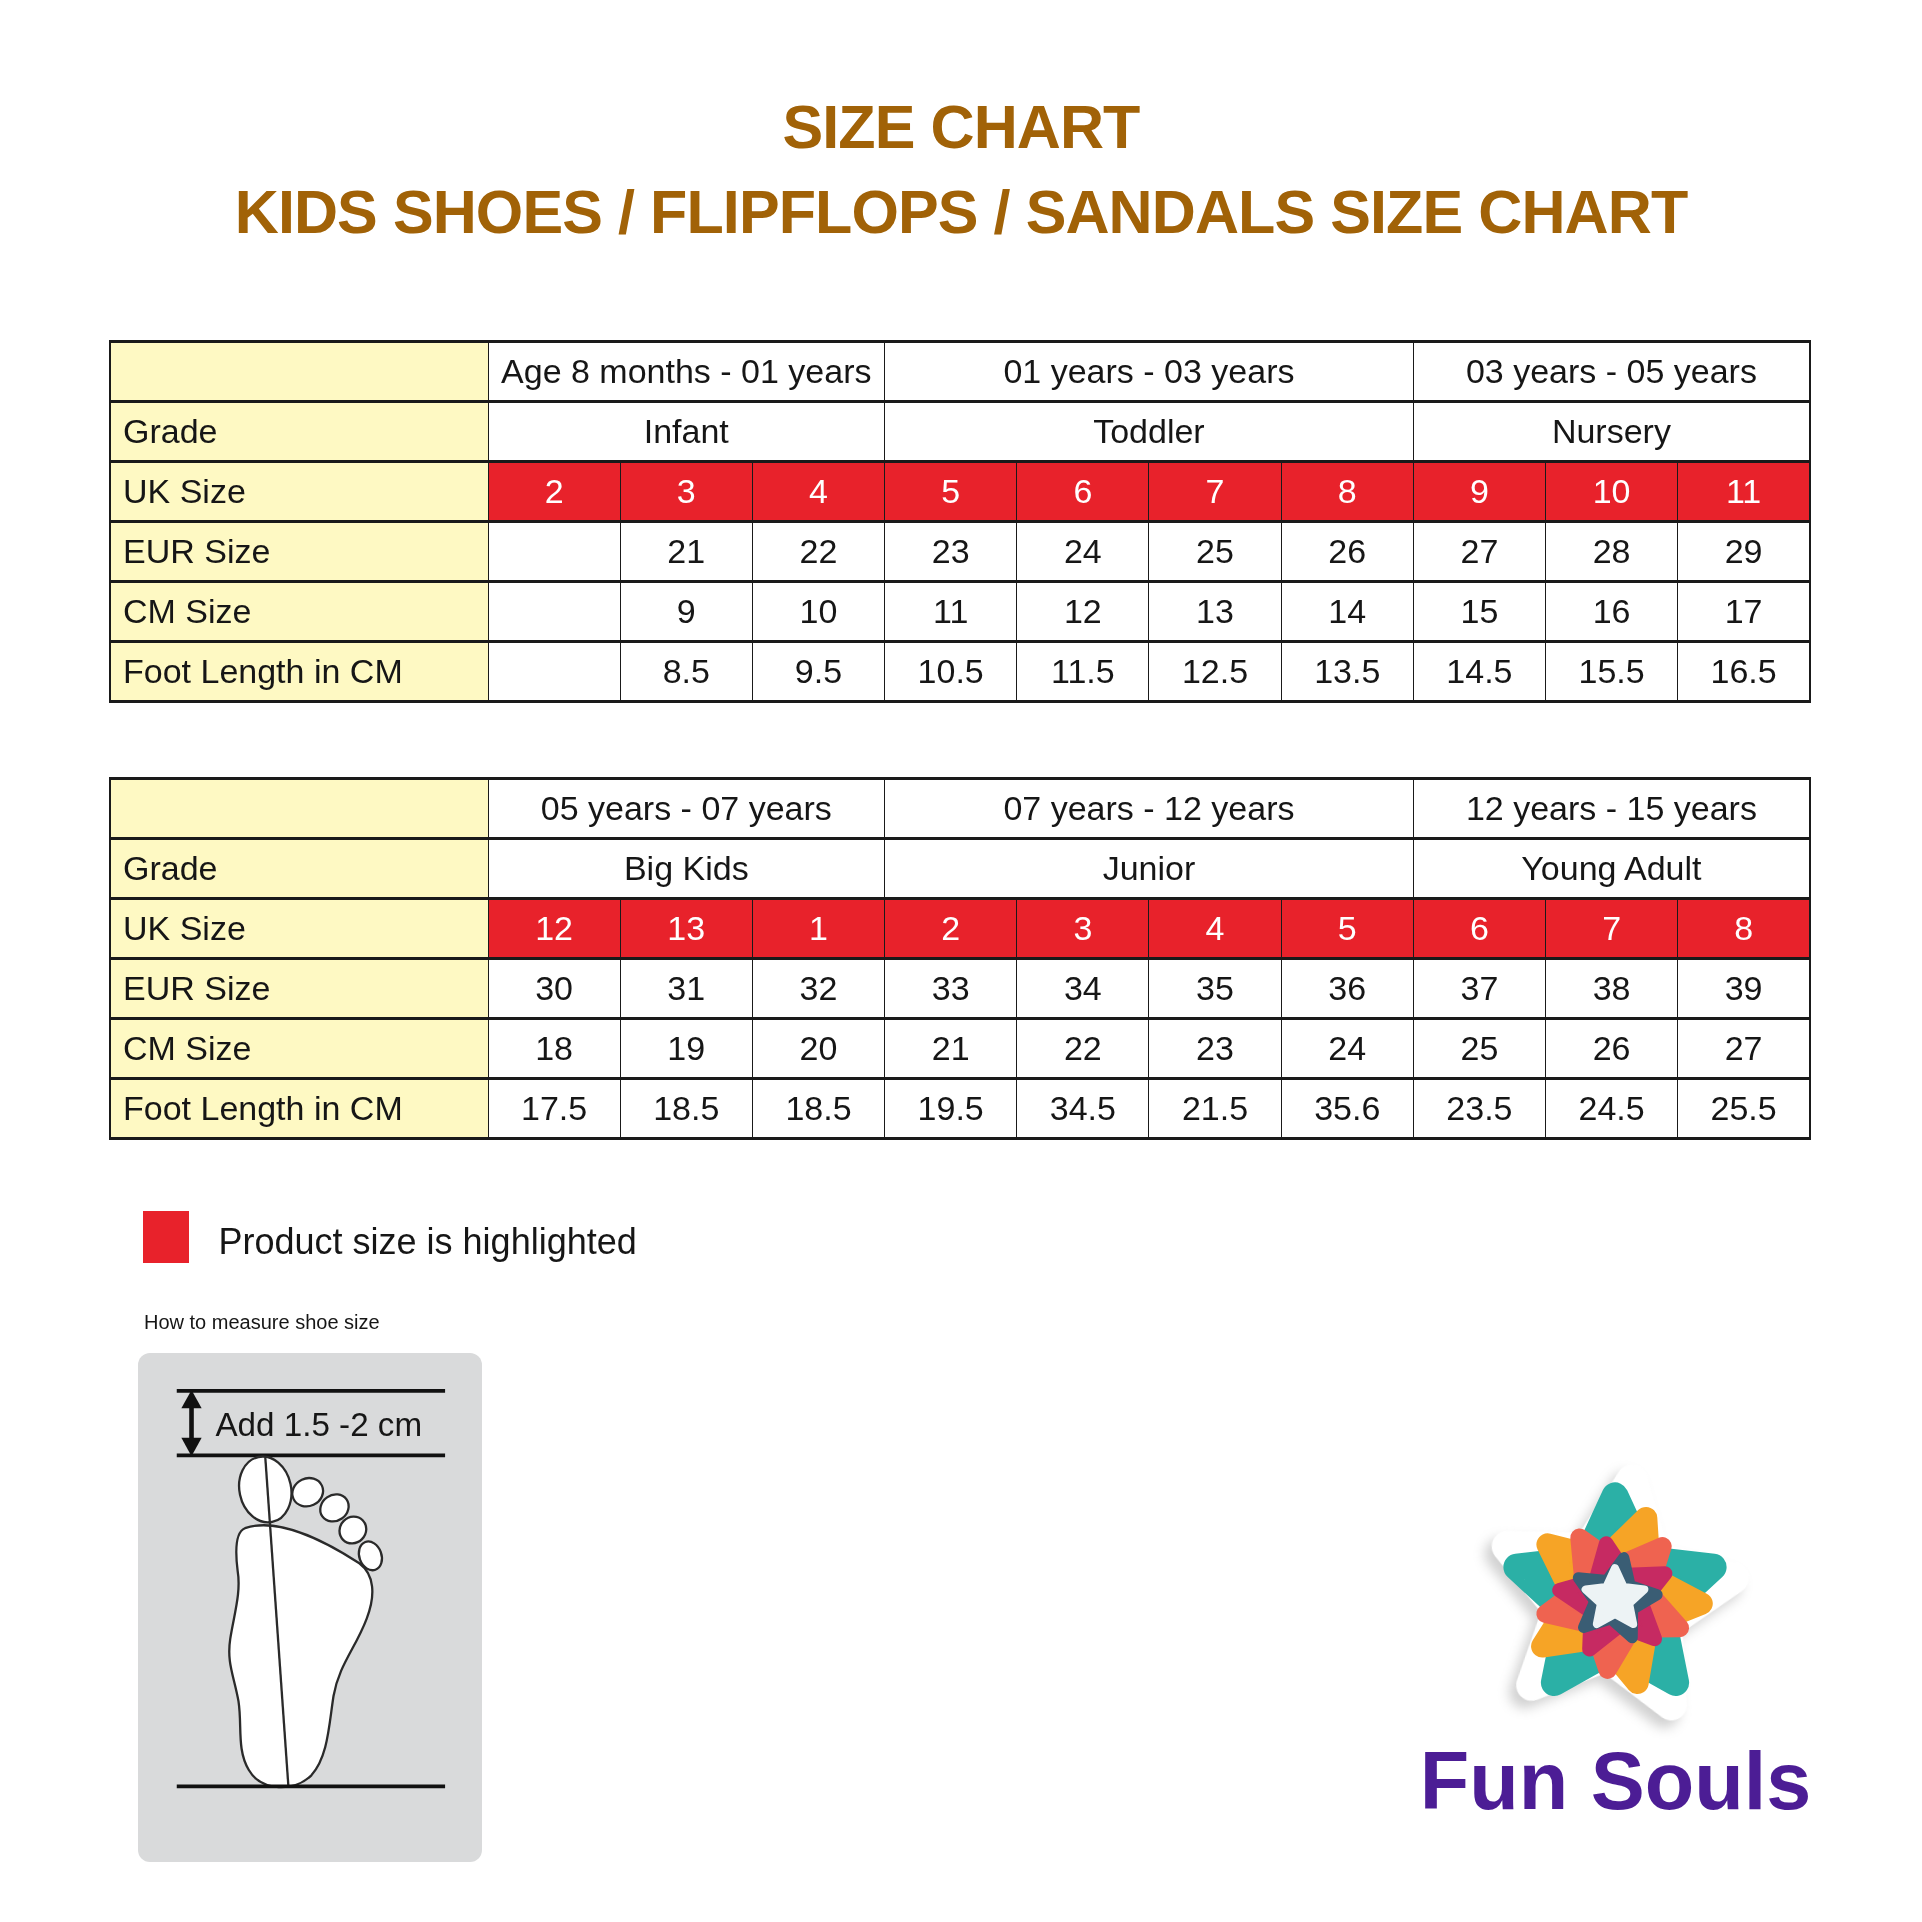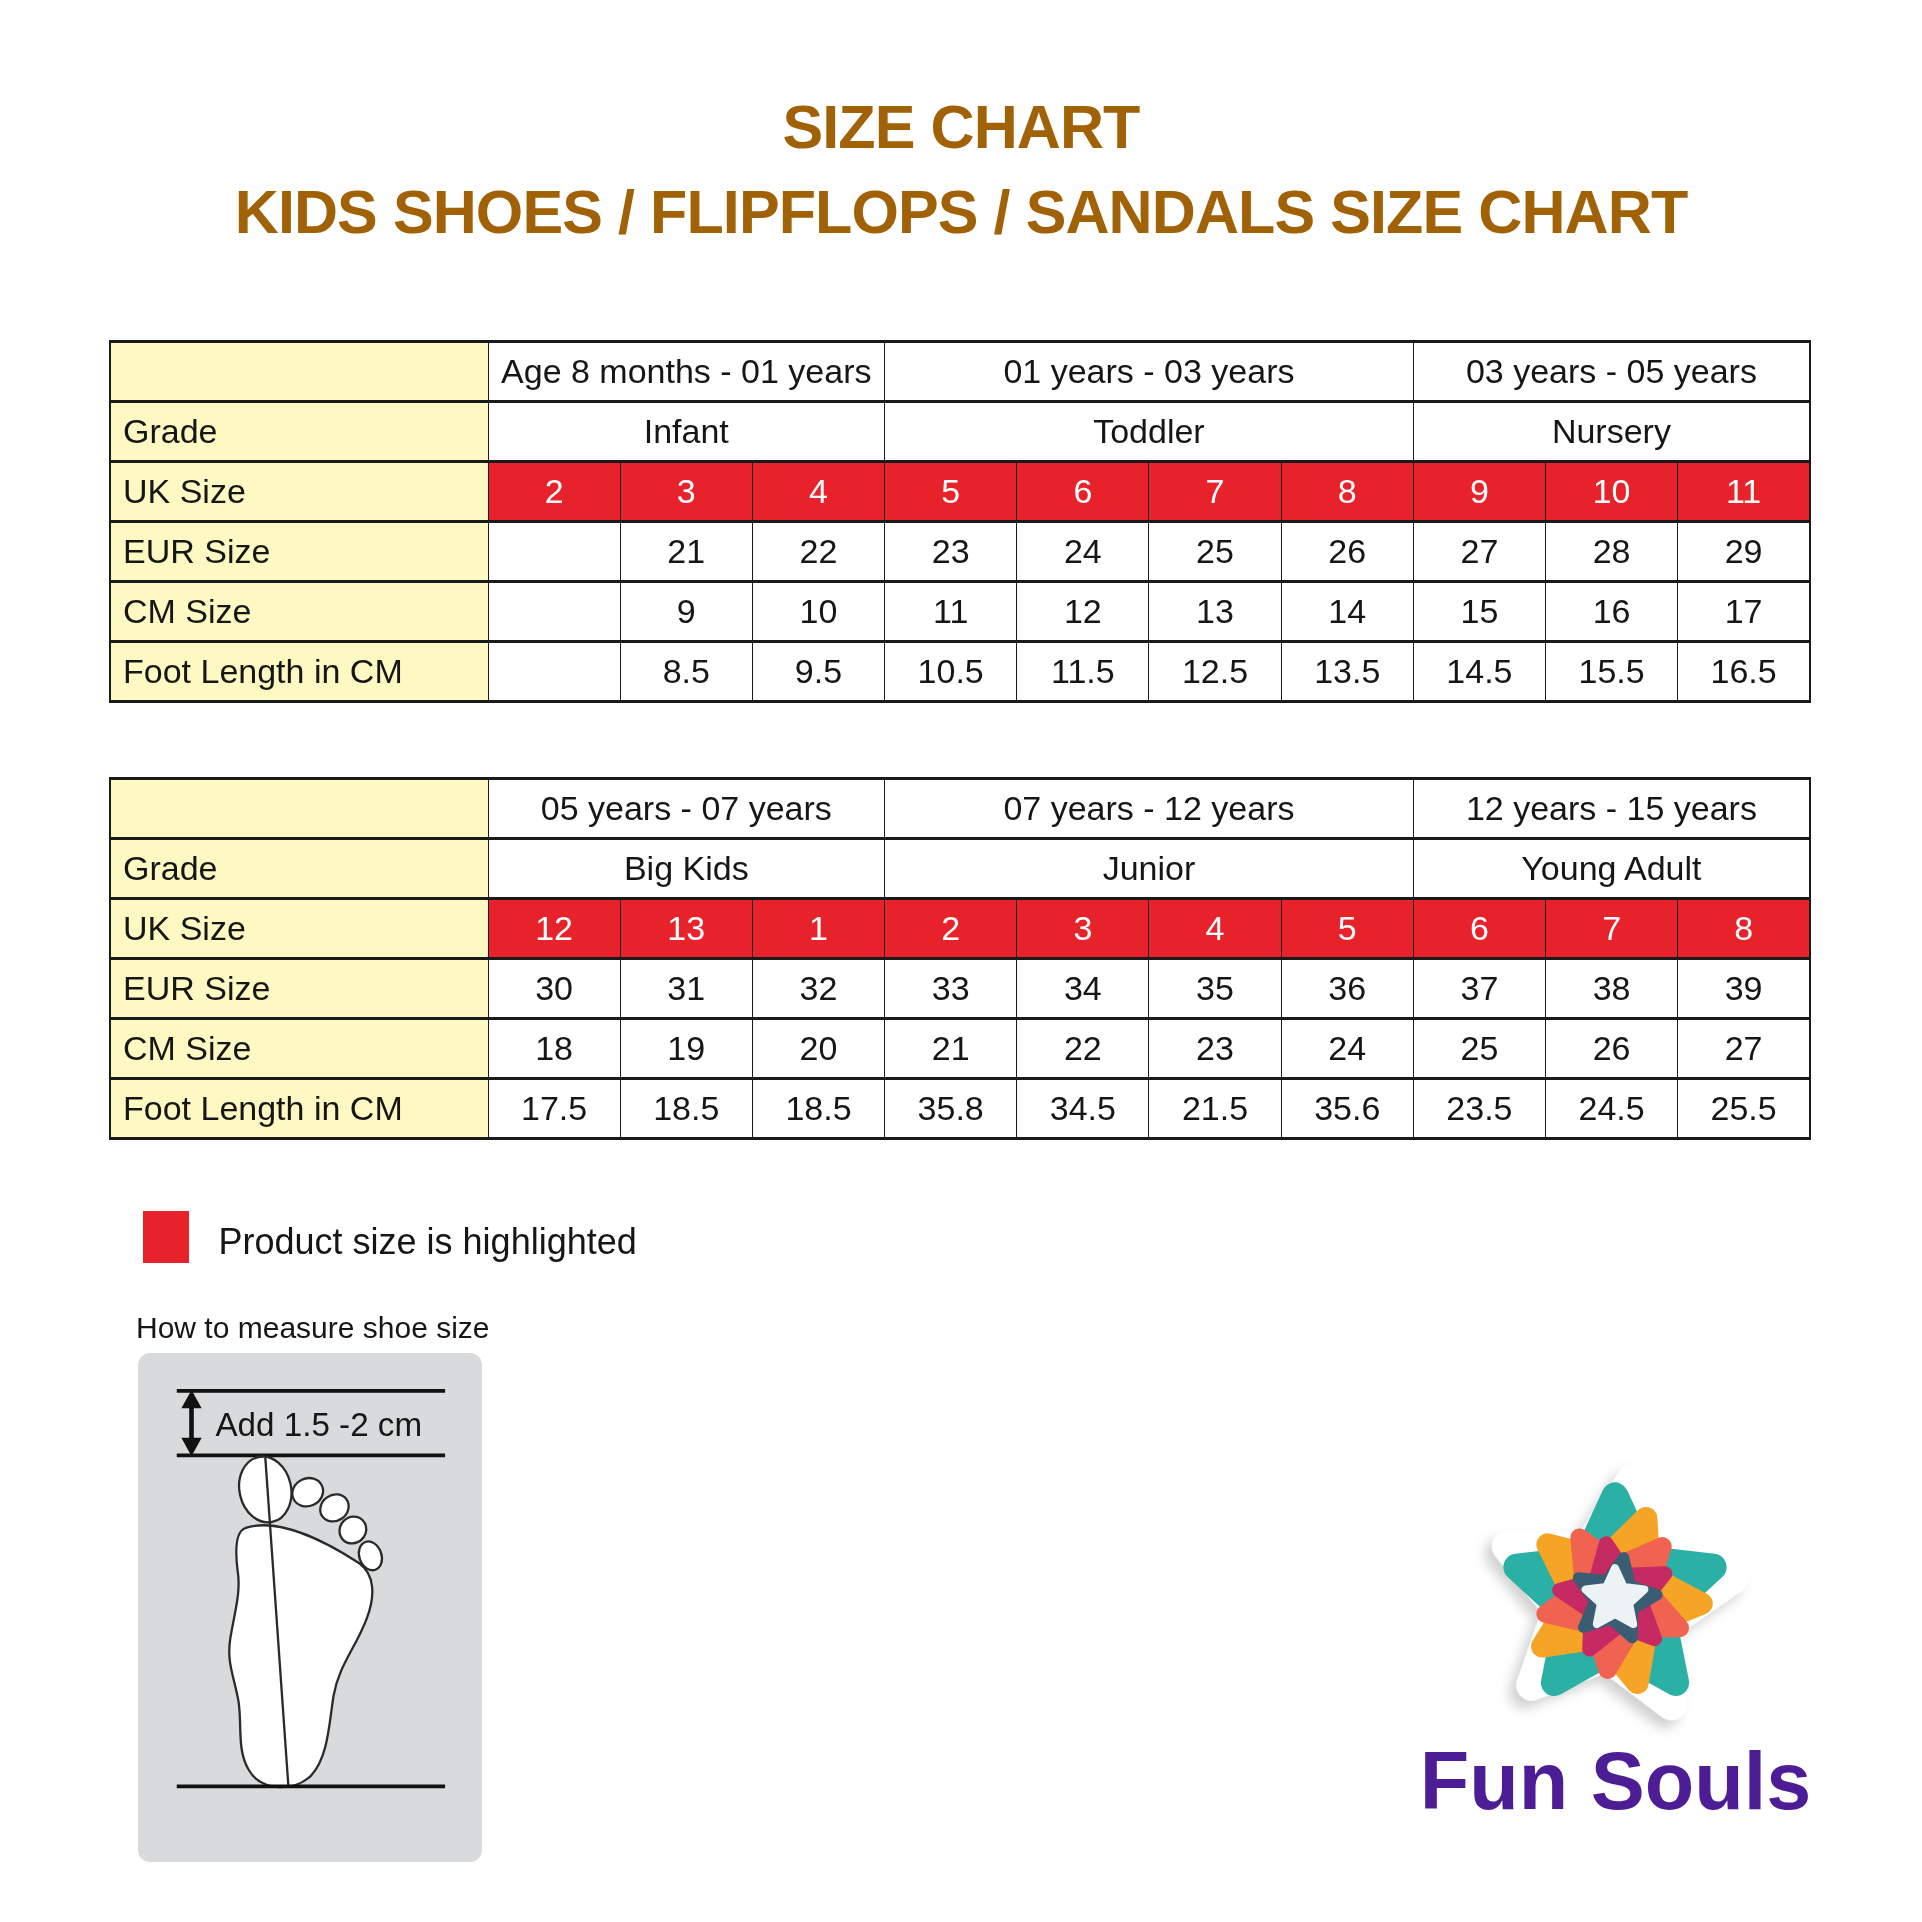--- a/index.html
+++ b/index.html
@@ -23,21 +23,21 @@
   .c-lbl{width:378px;}
   .size-table td.lbl{background:#fef9c3;text-align:left;padding-left:12px;}
   .size-table td.hl{background:#e8222b;color:#ffffff;}
 
   
   .legend{position:absolute;left:143px;top:1211px;display:flex;align-items:flex-end;}
   .legend-swatch{width:46px;height:52px;background:#e8222b;margin-right:29.5px;}
   .legend-text{font-size:36px;color:#161616;}
 
   
-  .measure-heading{position:absolute;left:136px;top:1311px;font-size:30px;color:#161616;}
+  .measure-heading{position:absolute;left:144px;top:1311px;font-size:20px;color:#161616;}
   .measure-box{position:absolute;left:138px;top:1353px;width:344px;height:509px;
          background:#d9dadb;border-radius:12px;}
   .measure-box svg{display:block;}
 
   
   .logo-star-svg{position:absolute;left:1412px;top:1435px;width:406px;height:318px;}
   .brand{position:absolute;left:1403px;top:1735px;width:425px;text-align:center;
          font-size:81px;font-weight:bold;color:#4c1d95;letter-spacing:0px;}
 </style>
 </head>
@@ -176,21 +176,21 @@
     <td>24</td>
     <td>25</td>
     <td>26</td>
     <td>27</td>
   </tr>
   <tr>
     <td class="lbl">Foot Length in CM</td>
     <td>17.5</td>
     <td>18.5</td>
     <td>18.5</td>
-    <td>35.8</td>
+    <td>19.5</td>
     <td>34.5</td>
     <td>21.5</td>
     <td>35.6</td>
     <td>23.5</td>
     <td>24.5</td>
     <td>25.5</td>
   </tr>
   </tbody>
 </table>
 

